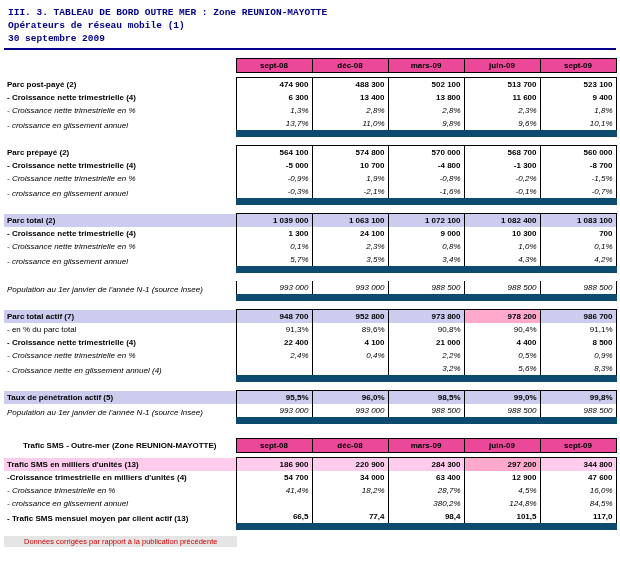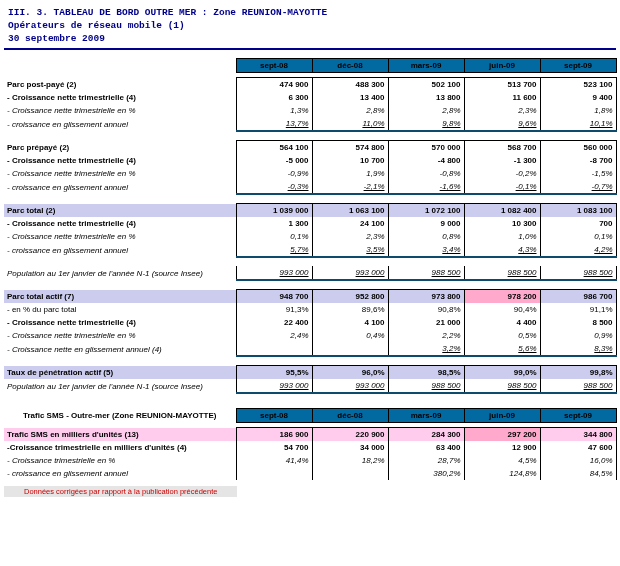--- a/index.html
+++ b/index.html
@@ -29,29 +29,29 @@
   table{border-collapse:collapse;}
   .tbl{margin:0 4px;width:612px;table-layout:fixed;}
   .tbl td{padding:1px 3px;vertical-align:middle;height:11px;}
   .lbl{width:232px;}
   .num{width:76px;text-align:right;}
 
   
   .colhead td{
     text-align:center;font-weight:bold;font-size:8px;
     border:1px solid #000;
-    background:#0369a1;
+    background:#ec4899;
   }
   .colhead td.lbl{border:none;background:transparent;}
 
   .b{font-weight:bold;}
   .it{font-style:italic;}
   .boxgroup td.num{border-left:1px solid #000;border-right:1px solid #000;}
   .rowtop td.num{border-top:1px solid #000;}
-  .rowbot td.num{border-bottom:2px solid #0c4a6e;text-decoration:underline;}
+  .rowbot td.num{border-bottom:7px solid #0c4a6e;}
   .rowtop td.lbl, .rowbot td.lbl{border:none;}
 
   .gap{height:8px;}
   .gap td{padding:0;height:8px;border:none;}
   .gap-sm{height:4px;}
   .gap-sm td{padding:0;height:4px;border:none;}
 
   .lav td{background:#ccccee;}
   .pink td{background:#ffccee;margin-top:33px;}
 
@@ -324,18 +324,26 @@
           <td class="num it">16,0%</td>
         </tr>
         <tr class=" boxgroup">
           <td class="lbl it">- croissance en glissement annuel</td>
           <td class="num it"></td>
           <td class="num it"></td>
           <td class="num it">380,2%</td>
           <td class="num it">124,8%</td>
           <td class="num it">84,5%</td>
         </tr>
+        <tr class=" boxgroup rowbot">
+          <td class="lbl b">- Trafic SMS mensuel moyen par client actif (13)</td>
+          <td class="num b">66,5</td>
+          <td class="num b">77,4</td>
+          <td class="num b">98,4</td>
+          <td class="num b">101,5</td>
+          <td class="num b">117,0</td>
+        </tr>
       </tbody>
   </table>
 
   <div class="footnote">Données corrigées par rapport à la publication précédente</div>
 
 </div>
 
 </body></html>

